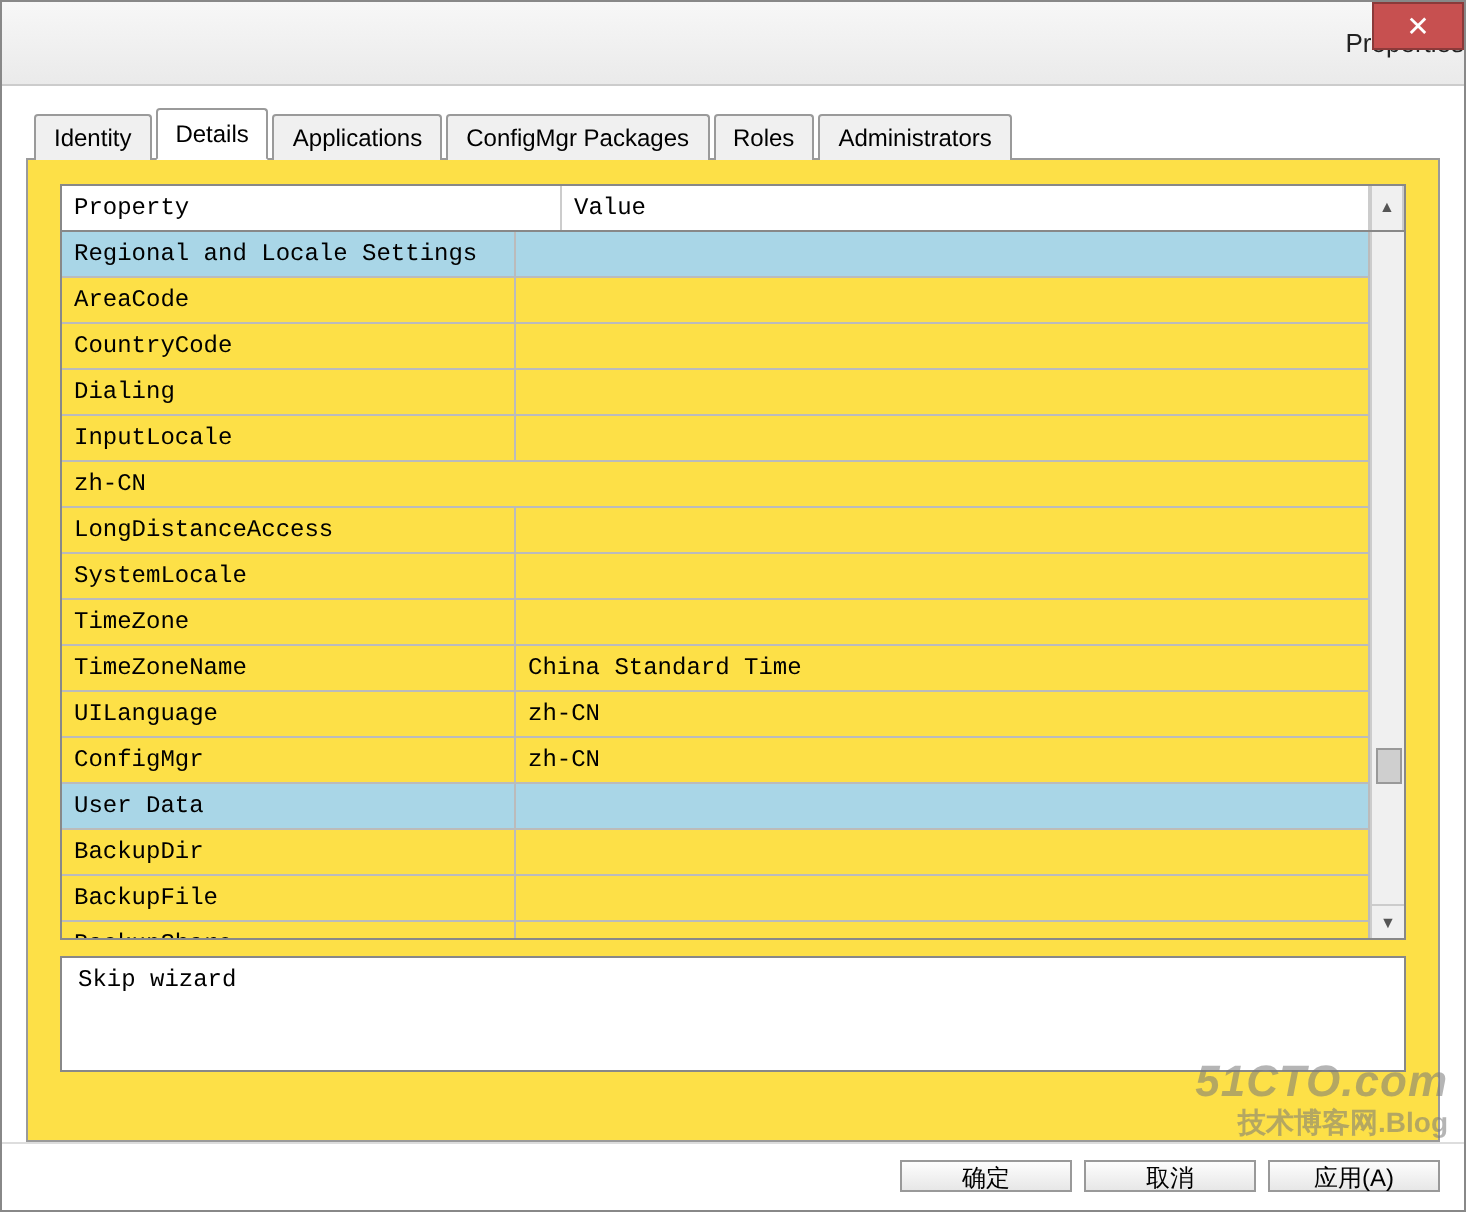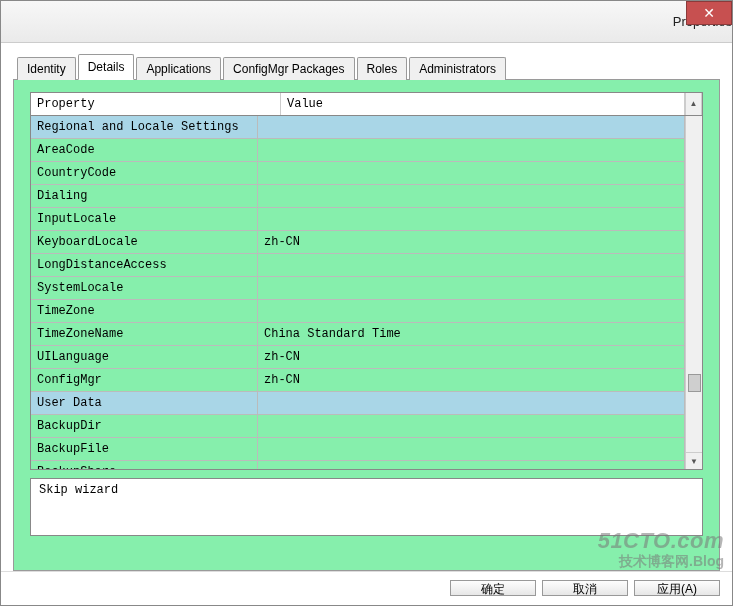--- a/index.html
+++ b/index.html
@@ -69,21 +69,21 @@
   .tab.active {
     background: #fff;
     top: 1px;
     padding-top: 5px;
     padding-bottom: 5px;
     z-index: 3;
     border-bottom: 1px solid #fff;
   }
   .tabpanel {
     border: 1px solid #9a9a9a;
-    background: #86efac;
+    background: #fde047;
     height: 492px;
     position: relative;
     padding: 12px 16px 10px 16px;
     margin-top: 0;
   }
   .grid-wrap {
     border: 1px solid #888;
     height: 378px;
     display: flex;
     flex-direction: column;
@@ -252,21 +252,20 @@
             </div>
             <div class="grid-row">
               <div class="cell prop">Dialing</div>
               <div class="cell val"></div>
             </div>
             <div class="grid-row">
               <div class="cell prop">InputLocale</div>
               <div class="cell val"></div>
             </div>
             <div class="grid-row">
-              <div class="cell prop">KeyboardLocale</div>
               <div class="cell val">zh-CN</div>
             </div>
             <div class="grid-row">
               <div class="cell prop">LongDistanceAccess</div>
               <div class="cell val"></div>
             </div>
             <div class="grid-row">
               <div class="cell prop">SystemLocale</div>
               <div class="cell val"></div>
             </div>

